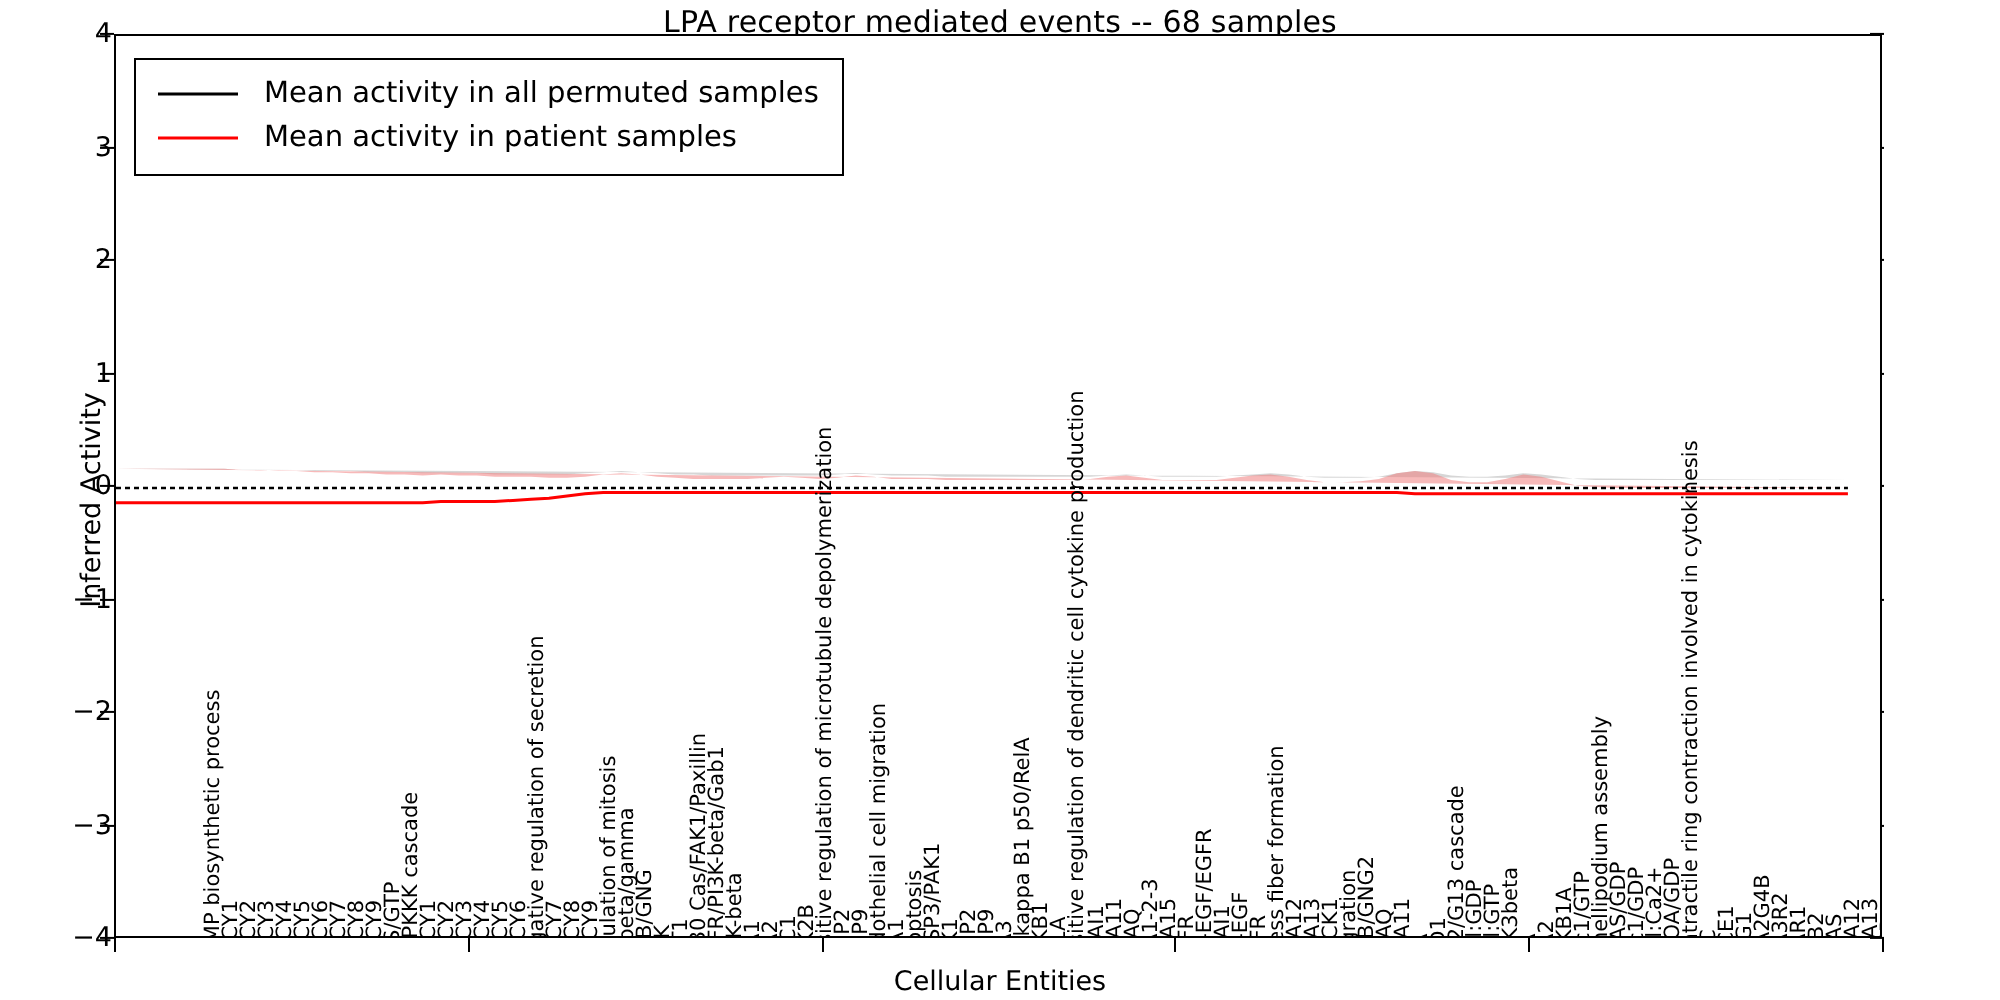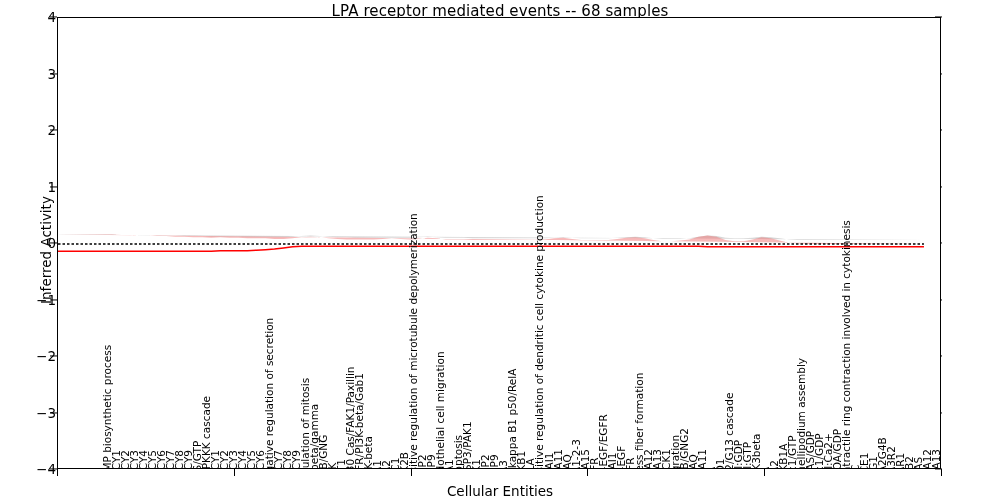--- a/index.html
+++ b/index.html
@@ -185,20 +185,35 @@
         <div class="cat" style="left: 772.26px;">PLA2G4B</div>
         <div class="cat" style="left: 781.28px;">LPA3R2</div>
         <div class="cat" style="left: 790.3px;">LPAR1</div>
         <div class="cat" style="left: 799.32px;">GRB2</div>
         <div class="cat" style="left: 808.34px;">HRAS</div>
         <div class="cat" style="left: 817.36px;">GNA12</div>
         <div class="cat" style="left: 826.38px;">GNA13</div>
         <div class="cat" style="left: 835.4px;">PLCB</div>
       </div>
 
+    <div id="legendbox" style="position:absolute;left:9px;top:11px;border:1.1px solid #000;background:#fff;
+                padding:6px 12px 7px 9px;">
+      <div style="display:flex;align-items:center;height:22px;">
+        <svg width="44" height="12" style="flex:none;margin-right:11px;">
+          <line x1="2" y1="6" x2="42" y2="6" stroke="#000000" stroke-width="1.4"></line>
+        </svg>
+        <span style="font-size:14.5px;white-space:nowrap;">Mean activity in all permuted samples</span>
+      </div>
+      <div style="display:flex;align-items:center;height:22px;">
+        <svg width="44" height="12" style="flex:none;margin-right:11px;">
+          <line x1="2" y1="6" x2="42" y2="6" stroke="#ff0000" stroke-width="1.4"></line>
+        </svg>
+        <span style="font-size:14.5px;white-space:nowrap;">Mean activity in patient samples</span>
+      </div>
+    </div>
   </div>
 
   <div id="xticks">
       <div class="xtickmark" style="left: 0px;"></div>
       <div class="xtickmark" style="left: 176.8px;"></div>
       <div class="xtickmark" style="left: 353.6px;"></div>
       <div class="xtickmark" style="left: 530.4px;"></div>
       <div class="xtickmark" style="left: 707.2px;"></div>
       <div class="xtickmark" style="left: 884px;"></div>
     </div>

